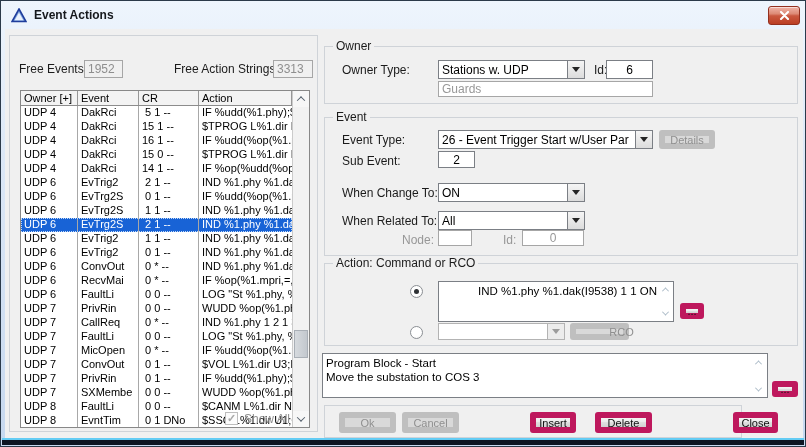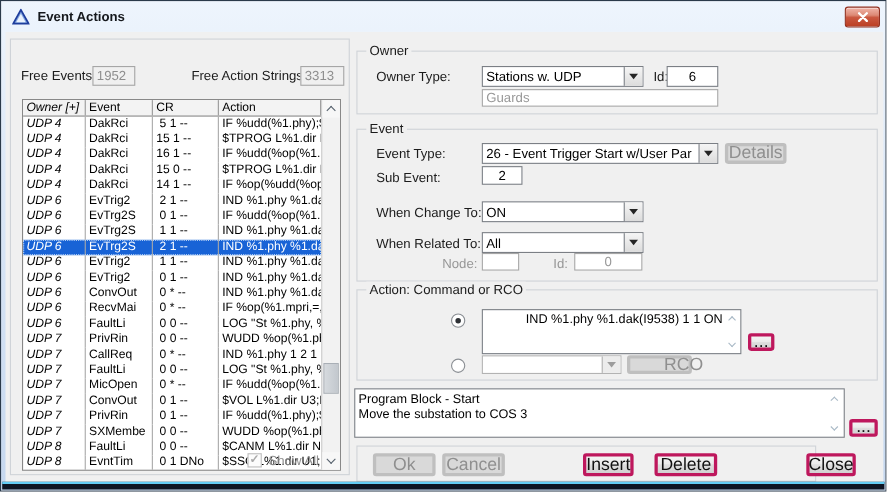--- a/index.html
+++ b/index.html
@@ -47,35 +47,35 @@
   .combo .val{ flex:1; display:flex; align-items:center; padding-left:3px;
     overflow:hidden; white-space:nowrap; color:#000; }
   .combo .dd{ width:17px; background:linear-gradient(180deg,#f5f5f5,#dcdcdc);
     border-left:1px solid #7b7f85; display:flex; align-items:center; justify-content:center; }
   .tri{ width:0; height:0; border-left:4px solid transparent; border-right:4px solid transparent;
     border-top:5px solid #242424; }
   .combo.disabled{ border-color:#b3b3b3; }
   .combo.disabled .dd{ background:#ececec; border-left-color:#b3b3b3; }
   .combo.disabled .tri{ border-top-color:#9c9c9c; }
 
-  .btn{ position:absolute; border:3px solid #be185d; border-radius:3px;
+  .btn{ position:absolute; border:6px solid #be185d; border-radius:3px;
     background:linear-gradient(180deg,#f4f4f4 0%,#ebebeb 45%,#dfdfdf 50%,#d2d2d2 100%);
-    font-size:16px; color:#111; display:flex; align-items:center; justify-content:center; }
+    font-size:11px; color:#111; display:flex; align-items:center; justify-content:center; }
   .btn.disabled{ background:#d9d9d9; border-color:#bfbfbf; color:#8f8f8f; }
 
   
   .lvtable{ position:absolute; left:10px; top:54px; width:290px; height:338px;
     background:#fff; border:1px solid #888; }
   .lvhead{ display:flex; height:15px; width:calc(100% - 17px); background:#f3f3f3;
     border-bottom:1px solid #8c8c8c; font-size:11px; color:#000; }
   .hcell{ padding:1px 0 0 3px; border-right:1px solid #979797; overflow:hidden; white-space:nowrap; }
   .lvbody{ position:absolute; top:15px; left:0; right:17px; bottom:0; overflow:hidden; }
   .lvrow{ display:flex; height:14px; font-size:11px; line-height:13px; color:#000; }
   .cell{ padding-left:3px; border-right:1px solid #a8a8a8; overflow:hidden; white-space:pre; }
-  .c0{ width:57px;font-style:italic; } .c1{ width:61px; } .c2{ width:60px; } .c3{ flex:1; border-right:none; }
+  .c0{ width:57px; } .c1{ width:61px; } .c2{ width:60px; } .c3{ flex:1; border-right:none; }
   .lvhead .c3{ border-right:1px solid #979797; }
   .lvrow.sel{ background:#1863d6; color:#fff; outline:1px dotted #c3daf8; outline-offset:-1px; }
 
   .vscroll{ position:absolute; top:0; right:0; bottom:0; width:17px; background:#f2f2f2;
     border-left:1px solid #cbcbcb; }
   .sb-btn{ position:absolute; left:0; right:0; height:16px; display:flex;
     align-items:center; justify-content:center; background:#f7f7f7; }
   .sb-btn.up{ top:0; } .sb-btn.down{ bottom:0; }
   .sb-thumb{ position:absolute; left:1px; right:1px; top:239px; height:28px;
     background:linear-gradient(90deg,#d6dade,#c3c8ce); border:1px solid #a9afb6; }

